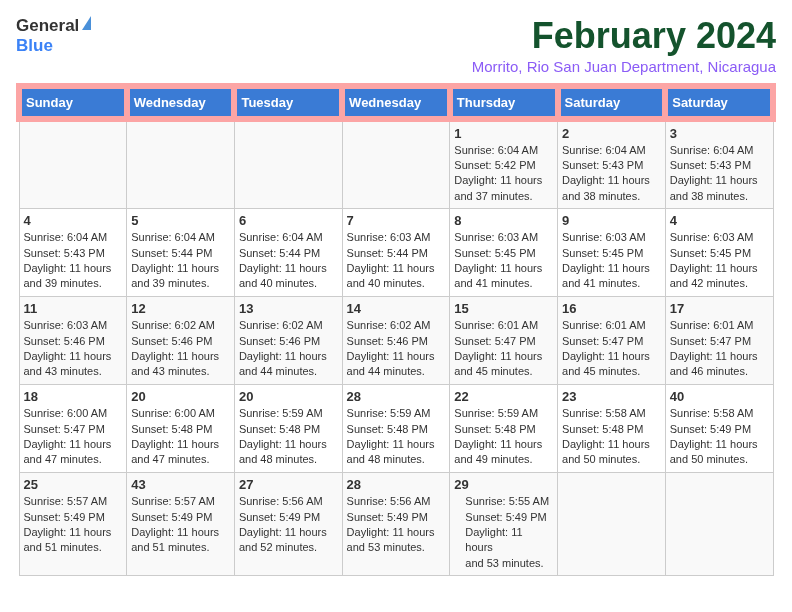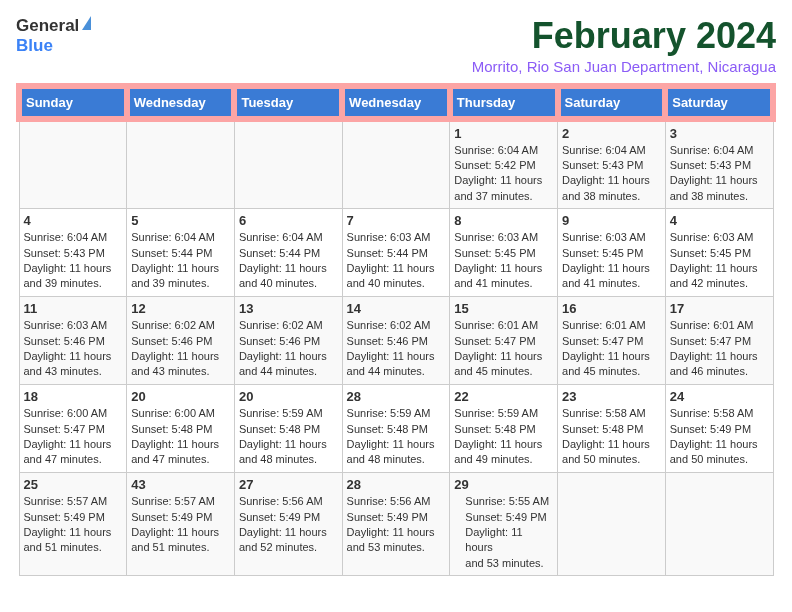--- a/index.html
+++ b/index.html
@@ -301,21 +301,21 @@
 and 49 minutes.</div>
         </td>
         <td>
           <span class="day-number">23</span>
           <div class="day-info" style="white-space: pre-line;">Sunrise: 5:58 AM
 Sunset: 5:48 PM
 Daylight: 11 hours
 and 50 minutes.</div>
         </td>
         <td>
-          <span class="day-number">24</span>
+          <span class="day-number">40</span>
           <div class="day-info" style="white-space: pre-line;">Sunrise: 5:58 AM
 Sunset: 5:49 PM
 Daylight: 11 hours
 and 50 minutes.</div>
         </td>
       </tr>
       <tr>
         <td>
           <span class="day-number">25</span>
           <div class="day-info" style="white-space: pre-line;">Sunrise: 5:57 AM

